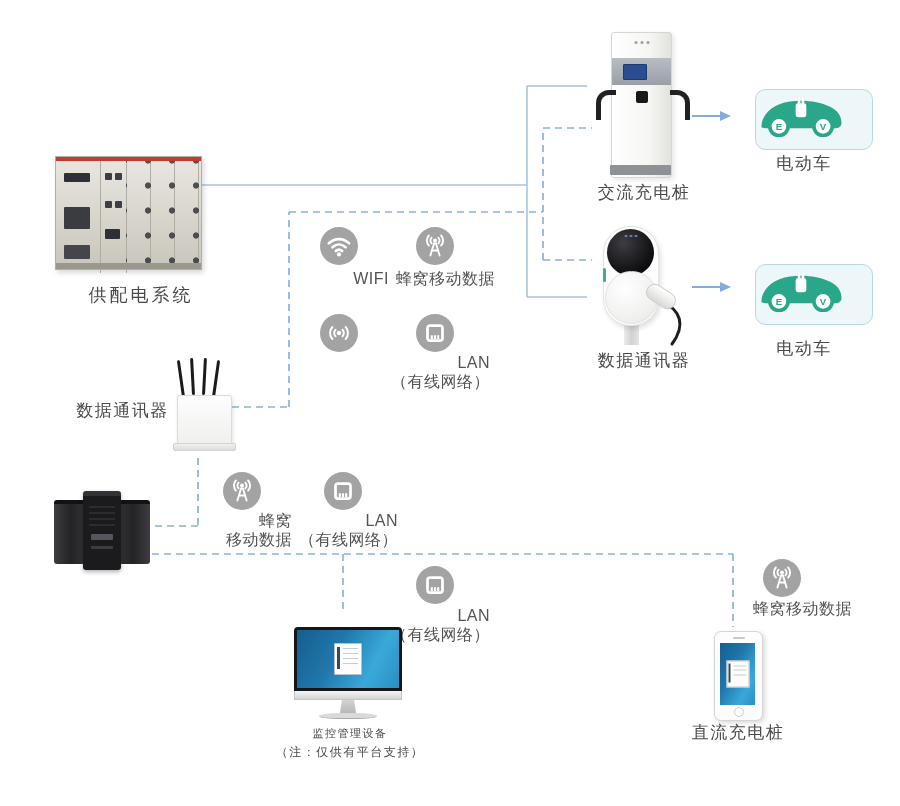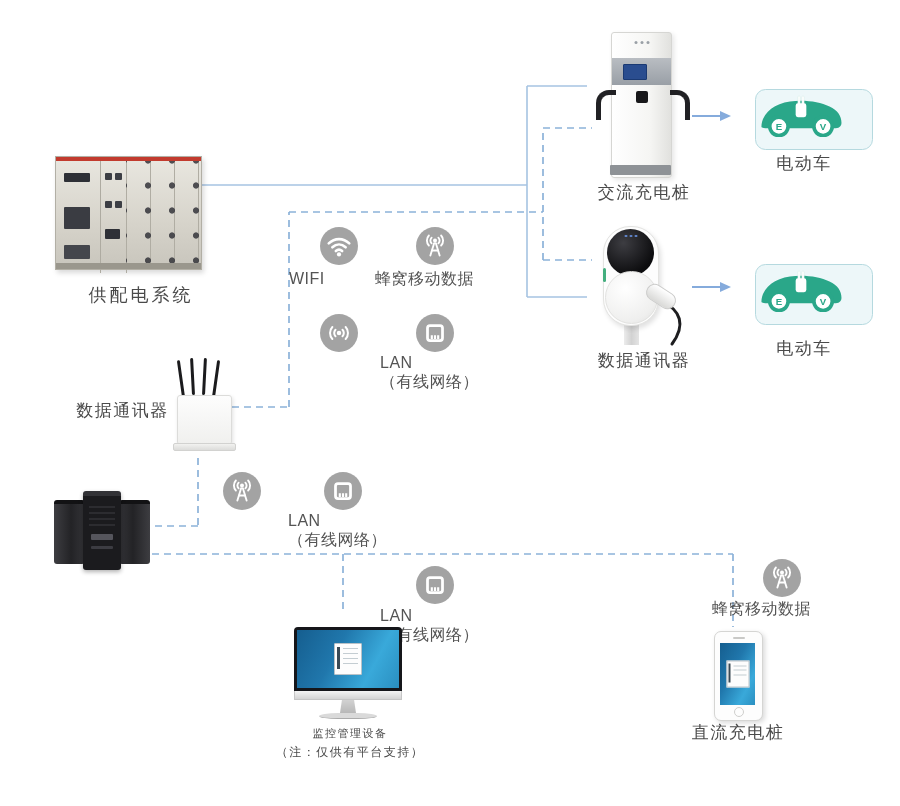--- a/index.html
+++ b/index.html
@@ -5,21 +5,21 @@
   html,body{margin:0;padding:0;background:#fff;}
   #canvas{position:relative;width:900px;height:806px;background:#fff;overflow:hidden;
           font-family:"Liberation Sans","DejaVu Sans",sans-serif;}
   .abs{position:absolute;}
   svg.layer{position:absolute;left:0;top:0;width:900px;height:806px;}
   .label{position:absolute;color:#4a4a4a;font-size:17px;text-align:center;
          letter-spacing:1.5px;line-height:22px;}
   .badge-icon{position:absolute;width:38px;height:38px;border-radius:50%;
               background:#a3a3a3;display:flex;align-items:center;justify-content:center;}
   .badge-icon svg{width:30px;height:30px;}
-  .badge-label{position:absolute;color:#545454;font-size:16px;text-align:left;
+  .badge-label{position:absolute;color:#545454;font-size:16px;text-align:right;
                line-height:19px;letter-spacing:.5px;}
   
   .cabinet{position:absolute;left:55px;top:156px;width:145px;height:112px;
            background:linear-gradient(180deg,#e9e7e0,#d6d3ca 60%,#c8c5bc);
            border:1px solid #b2afa5;box-shadow:2px 3px 5px rgba(0,0,0,.15);}
   .cab-red{position:absolute;left:0;top:0;width:100%;height:4px;background:#c23b2e;}
   .cab-left{position:absolute;left:0;top:4px;width:30%;height:100%;border-right:1px solid #aeaba1;}
   .cab-win{position:absolute;left:18%;width:60%;height:9px;background:#2e3036;border-radius:1px;}
   .cab-mid{position:absolute;left:30%;top:4px;width:18%;height:100%;border-right:1px solid #aeaba1;}
   .cab-btn{position:absolute;width:7px;height:7px;background:#3c3e44;border-radius:1px;}
@@ -304,20 +304,24 @@
   <div class="badge-label" style="left:380px;top:353px;width:110px">
     <div>LAN</div>
       <div>（有线网络）</div>
     </div>
 
   <div class="badge-icon" style="left:223px;top:472px">
     <svg viewBox="0 0 24 24">
         <use href="#i-cell"></use>
       </svg>
     </div>
+  <div class="badge-label" style="left:192px;top:511px;width:100px">
+    <div>蜂窝</div>
+      <div>移动数据</div>
+    </div>
 
   <div class="badge-icon" style="left:324px;top:472px">
     <svg viewBox="0 0 24 24">
         <use href="#i-lan"></use>
       </svg>
     </div>
   <div class="badge-label" style="left:288px;top:511px;width:110px">
     <div>LAN</div>
       <div>（有线网络）</div>
     </div>

